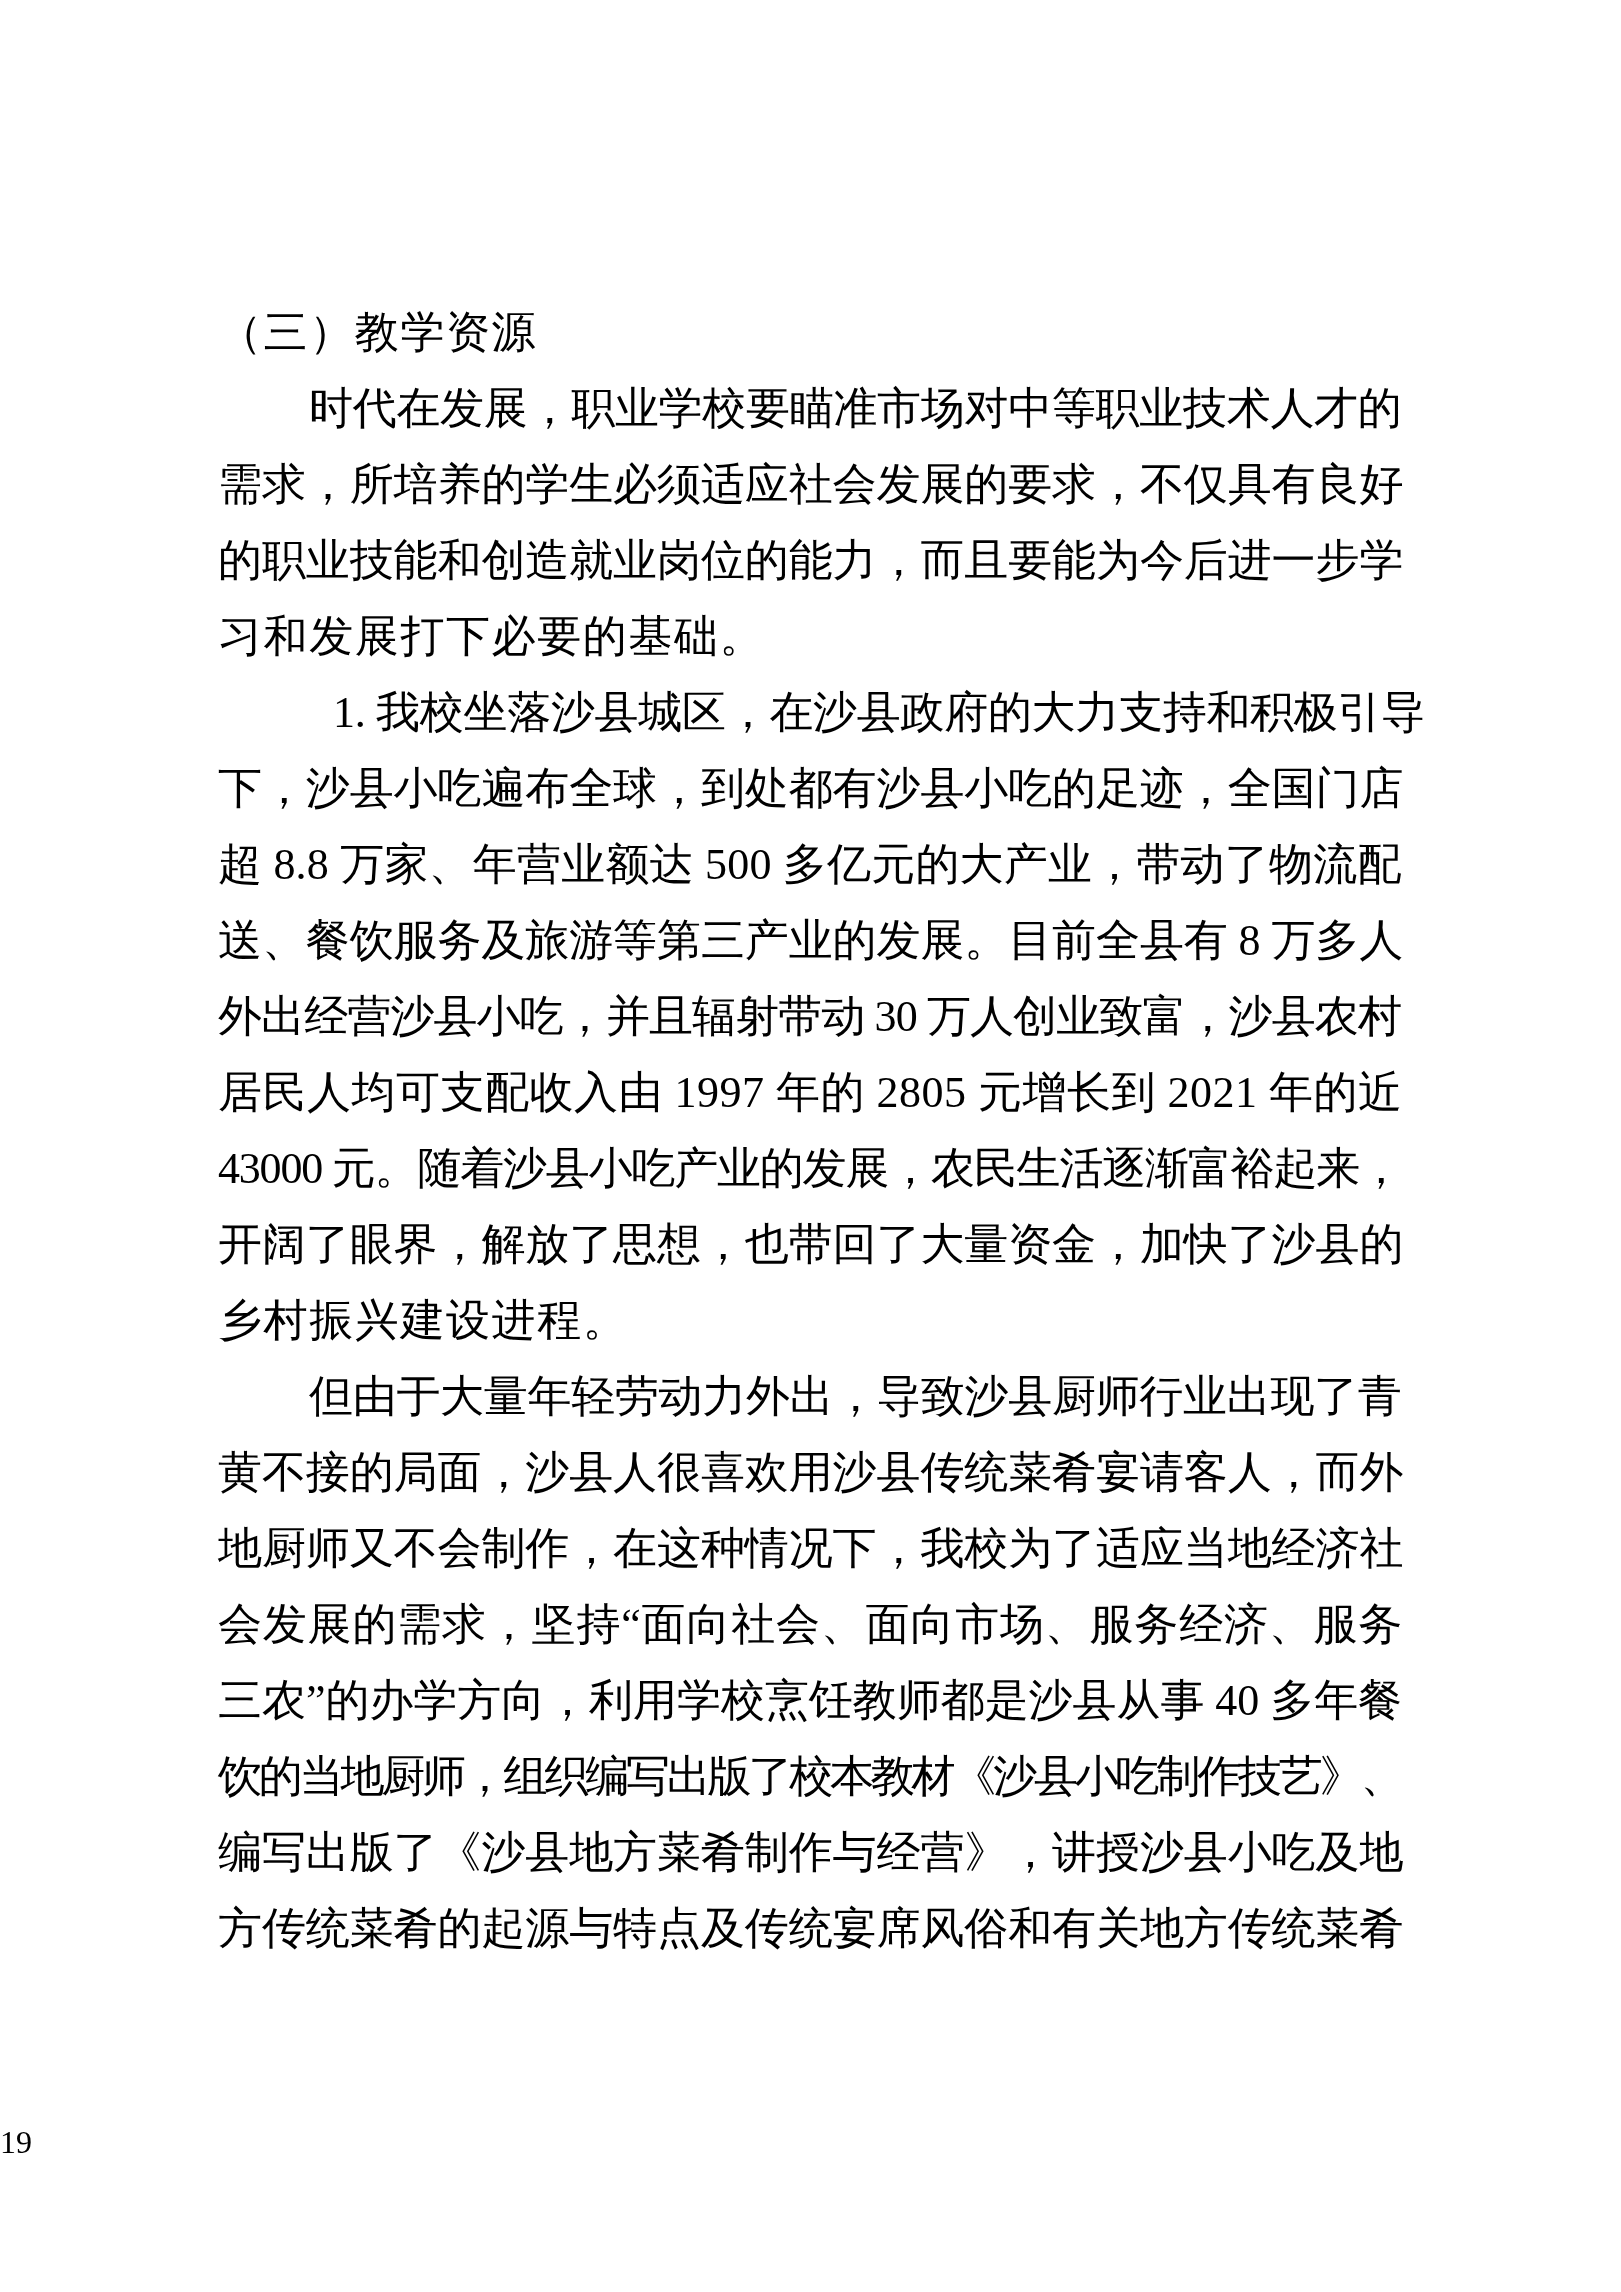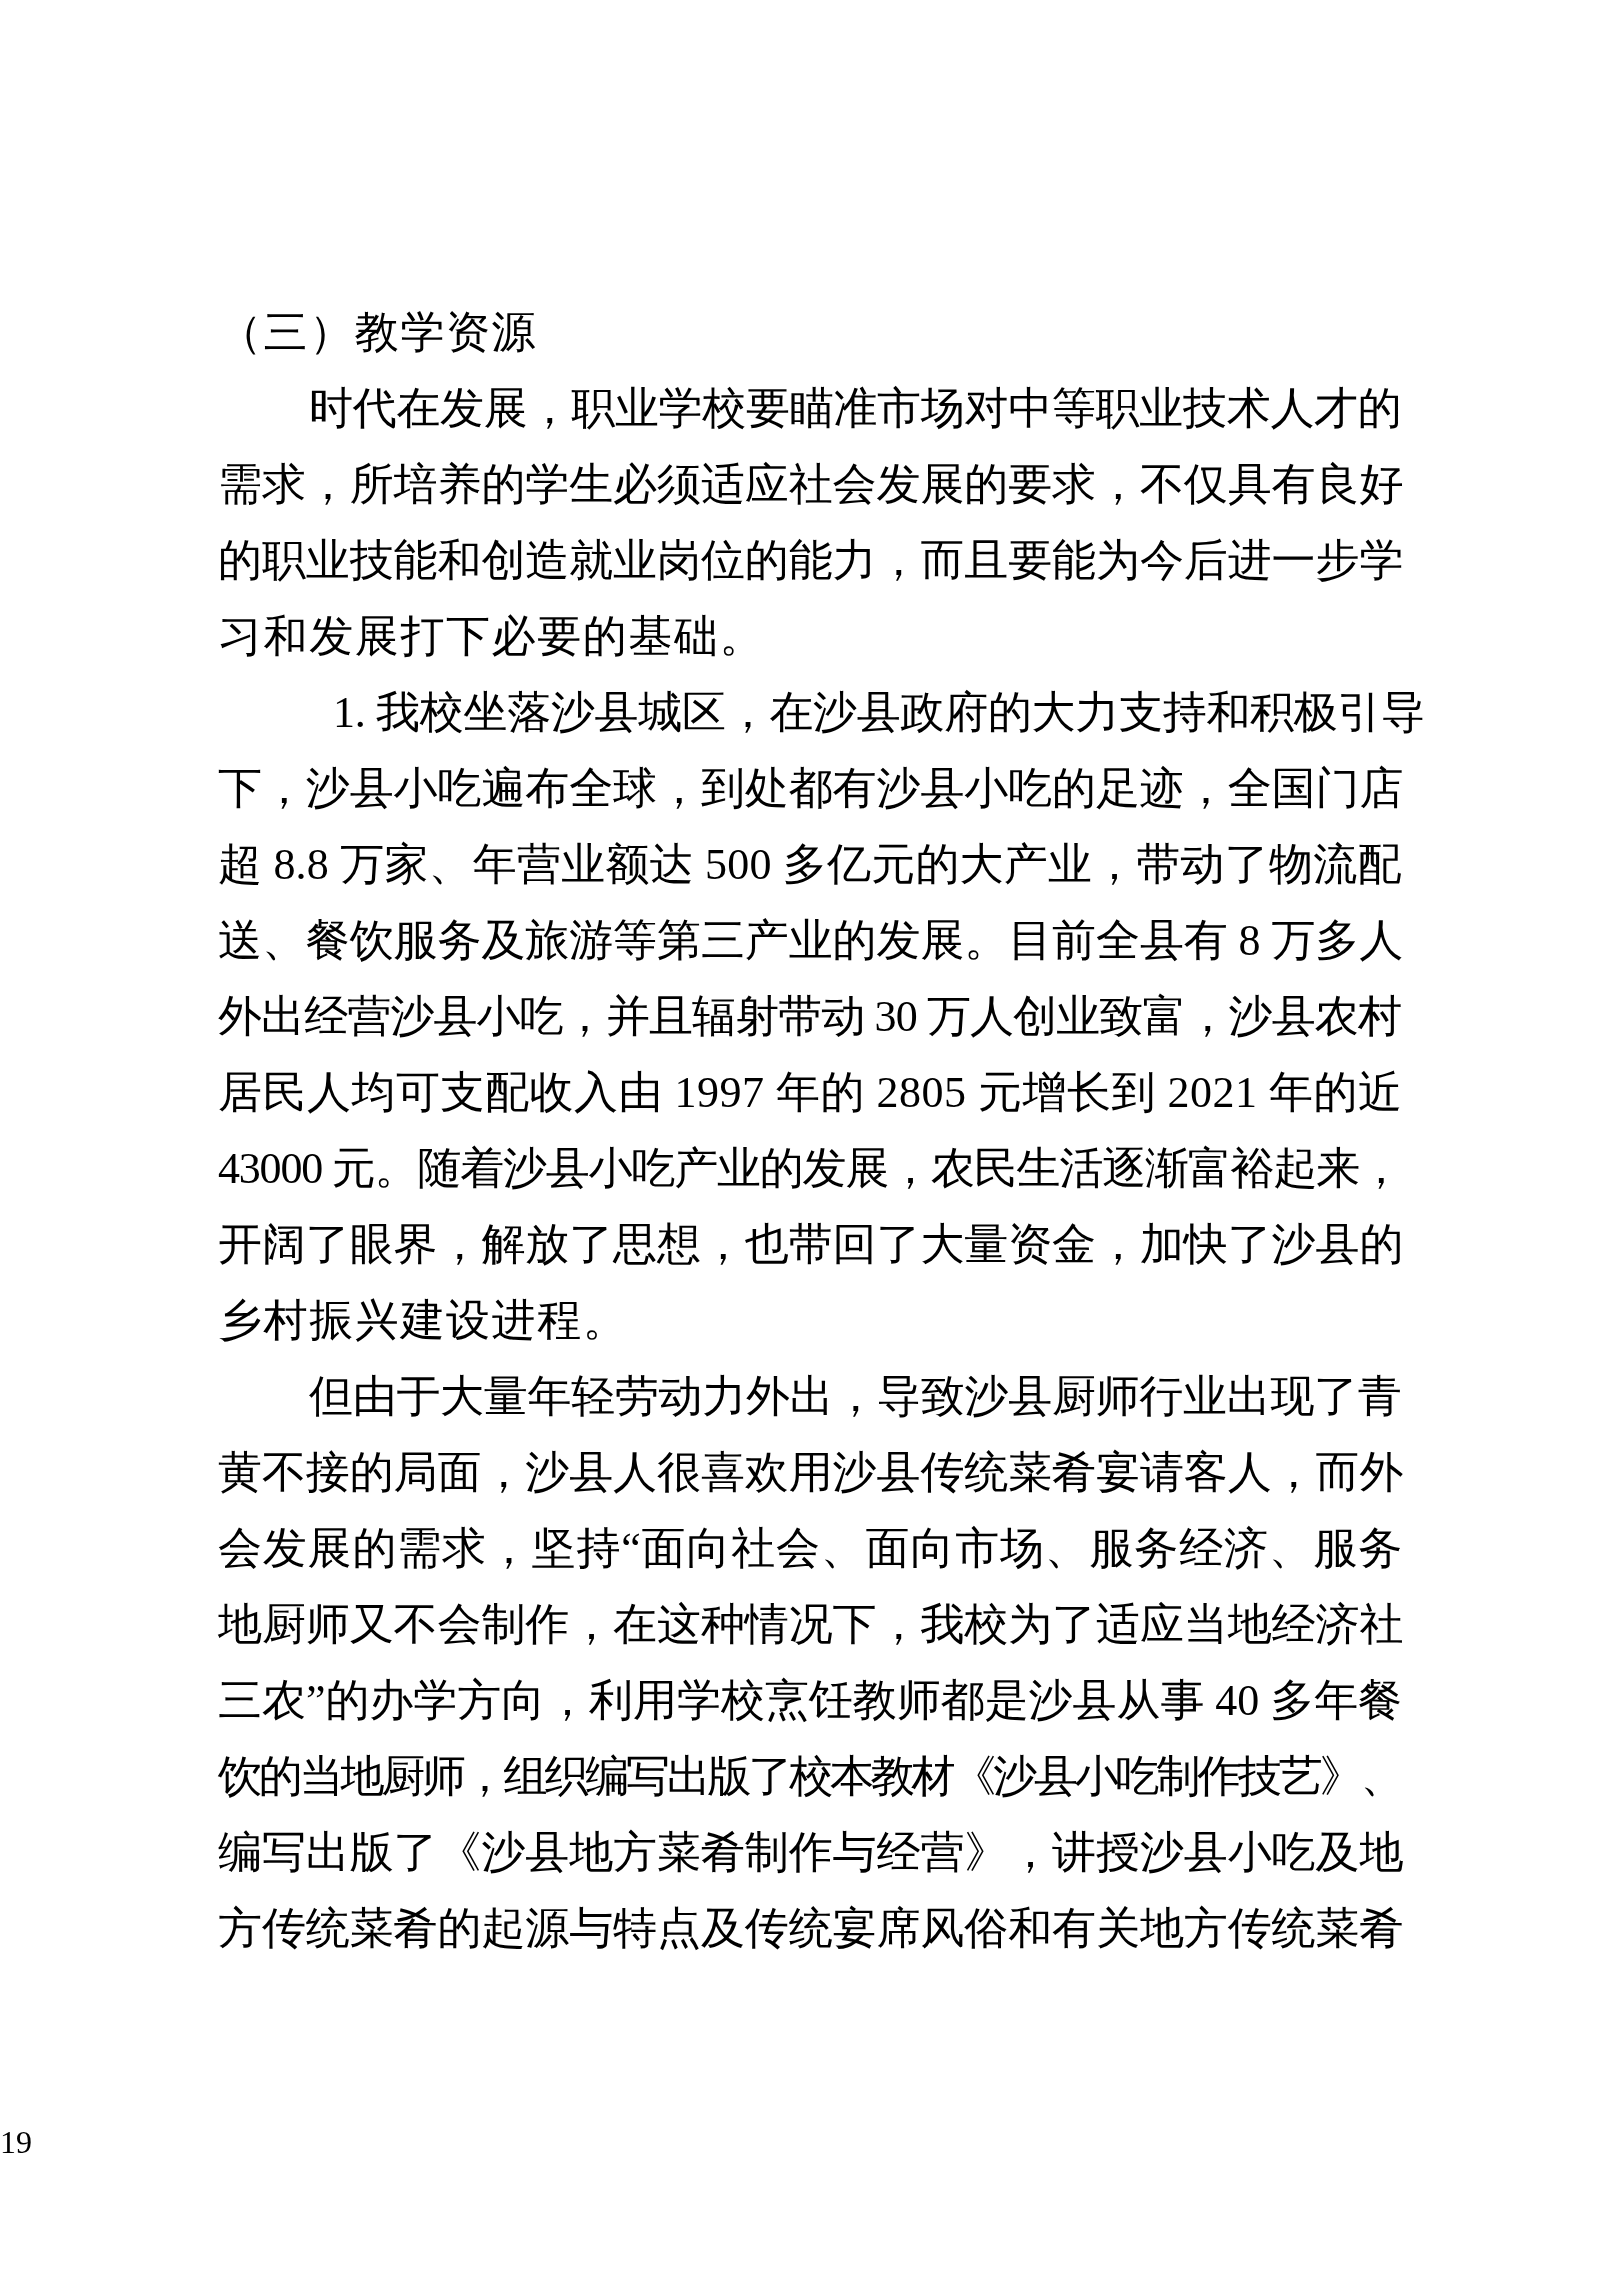--- a/index.html
+++ b/index.html
@@ -49,22 +49,22 @@
     <div class="line justify"><span style="letter-spacing: -0.1px;">下，沙县小吃遍布全球，到处都有沙县小吃的足迹，全国门店</span></div>
     <div class="line justify"><span style="letter-spacing: 0.2px;">超 8.8 万家、年营业额达 500 多亿元的大产业，带动了物流配</span></div>
     <div class="line justify"><span style="letter-spacing: -0.1px;">送、餐饮服务及旅游等第三产业的发展。目前全县有 8 万多人</span></div>
     <div class="line justify"><span style="letter-spacing: -0.9px;">外出经营沙县小吃，并且辐射带动 30 万人创业致富，沙县农村</span></div>
     <div class="line justify"><span style="letter-spacing: 0.5px;">居民人均可支配收入由 1997 年的 2805 元增长到 2021 年的近</span></div>
     <div class="line justify"><span style="letter-spacing: -1.2px;">43000 元。随着沙县小吃产业的发展，农民生活逐渐富裕起来，</span></div>
     <div class="line justify"><span style="letter-spacing: -0.1px;">开阔了眼界，解放了思想，也带回了大量资金，加快了沙县的</span></div>
     <div class="line"><span style="letter-spacing: 1.6px;">乡村振兴建设进程。</span></div>
     <div class="line indent justify"><span style="letter-spacing: -0.3px;">但由于大量年轻劳动力外出，导致沙县厨师行业出现了青</span></div>
     <div class="line justify"><span style="letter-spacing: -0.1px;">黄不接的局面，沙县人很喜欢用沙县传统菜肴宴请客人，而外</span></div>
+    <div class="line justify"><span style="letter-spacing: -0.1px;">地厨师又不会制作，在这种情况下，我校为了适应当地经济社</span></div>
     <div class="line justify"><span style="letter-spacing: 0.8px;">会发展的需求，坚持“面向社会、面向市场、服务经济、服务</span></div>
-    <div class="line justify"><span style="letter-spacing: -0.1px;">地厨师又不会制作，在这种情况下，我校为了适应当地经济社</span></div>
     <div class="line justify"><span style="letter-spacing: -0.05px;">三农”的办学方向，利用学校烹饪教师都是沙县从事 40 多年餐</span></div>
     <div class="line justify"><span style="letter-spacing: -3.2px; margin-top: 28px;">饮的当地厨师，组织编写出版了校本教材《沙县小吃制作技艺》、</span></div>
     <div class="line justify"><span style="letter-spacing: -0.1px;">编写出版了《沙县地方菜肴制作与经营》，讲授沙县小吃及地</span></div>
     <div class="line justify"><span style="letter-spacing: -0.1px;">方传统菜肴的起源与特点及传统宴席风俗和有关地方传统菜肴</span></div>
   </div>
   <div class="footer"><span>19</span></div>
 </div>
 
 
 </body></html>

